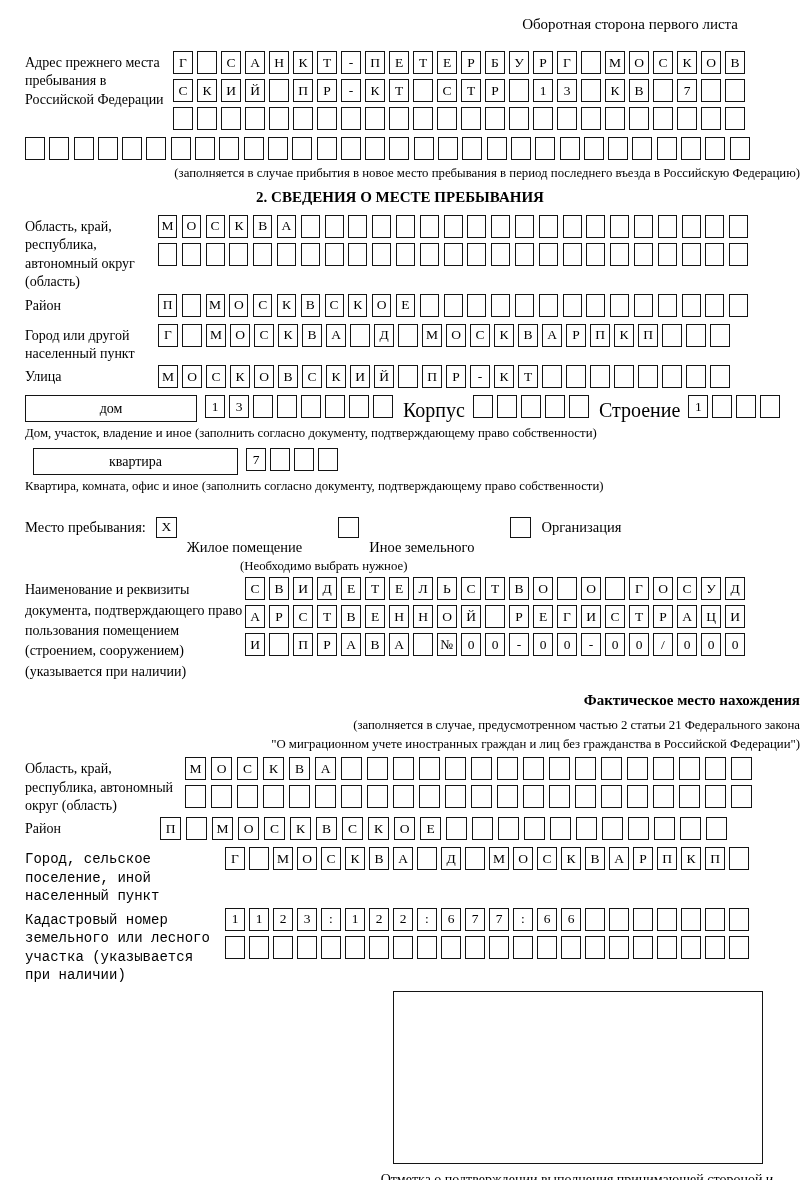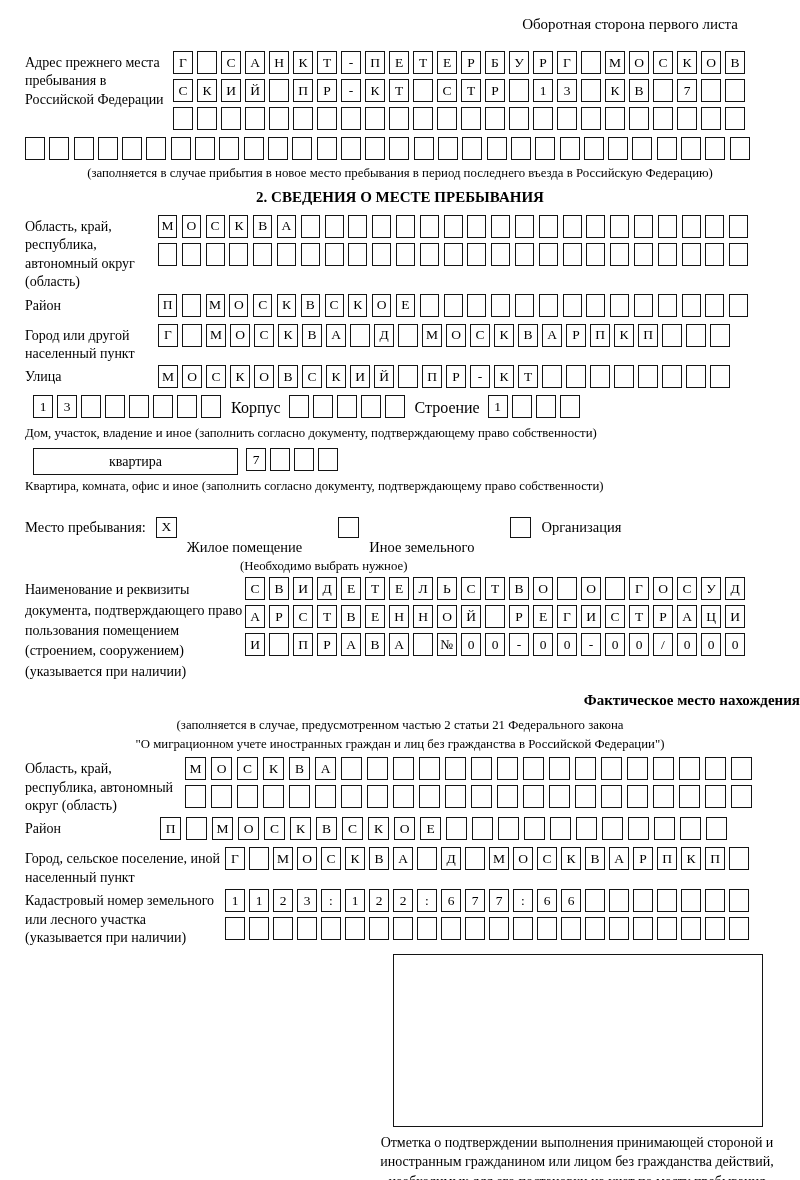--- a/index.html
+++ b/index.html
@@ -12,50 +12,50 @@
   .page { position: relative; width: 800px; height: 1120px; }
   .hdr { text-align: right; padding: 16px 62px 0 0; font-size: 15px; }
 
   .frow { display: flex; align-items: flex-start; margin: 0 0 2px 25px; }
   .flabel { font-size: 14px; line-height: 1.32; padding-top: 3px; flex: 0 0 auto; }
   .lw148 { width: 148px; }
   .lw133 { width: 133px; }
   .lw220 { width: 220px; line-height: 1.45; }
   .lw160 { width: 160px; }
   .lw135 { width: 135px; }
-  .lw200 { width: 200px; }
+  .lw200 { width: 200px; font-family: Liberation Mono, monospace; }
 
   .boxrow { display: flex; gap: 4px; margin-bottom: 5px; }
   .cell {
     flex: 0 0 auto; width: 20px; height: 23px;
     border: 1.8px solid #141414;
     display: flex; align-items: center; justify-content: center;
     font-size: 13.5px;
   }
   .w25 { gap: 4.8px; } .w25 .cell { width: 19px; }
   .w30 { gap: 4.3px; }
   .f22 { gap: 5px; }  .f22 .cell { width: 21px; }
   .f22s { gap: 4px; } .f22s .cell { width: 20px; }
 
   .ml25 { margin-left: 25px; }
   .ml33 { margin-left: 33px; }
   .mt18 { margin-top: 18px; }
 
   .caption { font-size: 12.8px; line-height: 1.3; margin-bottom: 3px; }
-  .cap-center { text-align: center; }
+  .cap-center { text-align: right; }
   .sec-title { text-align: center; font-weight: bold; font-size: 15px; margin: 7px 0 9px; }
 
   .wide-box {
     border: 1.7px solid #141414; height: 27px;
     display: flex; align-items: center; justify-content: center;
     font-size: 14px; flex: 0 0 auto;
   }
   .dom-box { width: 172px; }
   .kv-box { width: 205px; }
-  .inline-label { font-size: 16px; padding: 4px 8px 0 10px; }
+  .inline-label { font-size: 20px; padding: 4px 8px 0 10px; }
 
   .mesto-row { display: flex; align-items: center; margin: 4px 0 2px 25px; font-size: 14.5px; }
   .checkbox {
     width: 21px; height: 21px; border: 1.8px solid #141414;
     display: inline-flex; align-items: center; justify-content: center;
     font-size: 13.5px; margin: 0 10px; flex: 0 0 auto;
   }
   .opt-gap { margin-right: 26px; margin-top: 40px; }
   .nec-caption { margin-left: 240px; }
 
@@ -334,20 +334,21 @@
         <span class="cell"></span>
         <span class="cell"></span>
         <span class="cell"></span>
         <span class="cell"></span>
         <span class="cell"></span>
         <span class="cell"></span>
       </div>
   </div>
 
   <div class="frow">
+    <div class="wide-box dom-box">дом</div>
     <div class="boxrow" style="margin-left:8px">
         <span class="cell">1</span>
         <span class="cell">3</span>
         <span class="cell"></span>
         <span class="cell"></span>
         <span class="cell"></span>
         <span class="cell"></span>
         <span class="cell"></span>
         <span class="cell"></span>
       </div>

